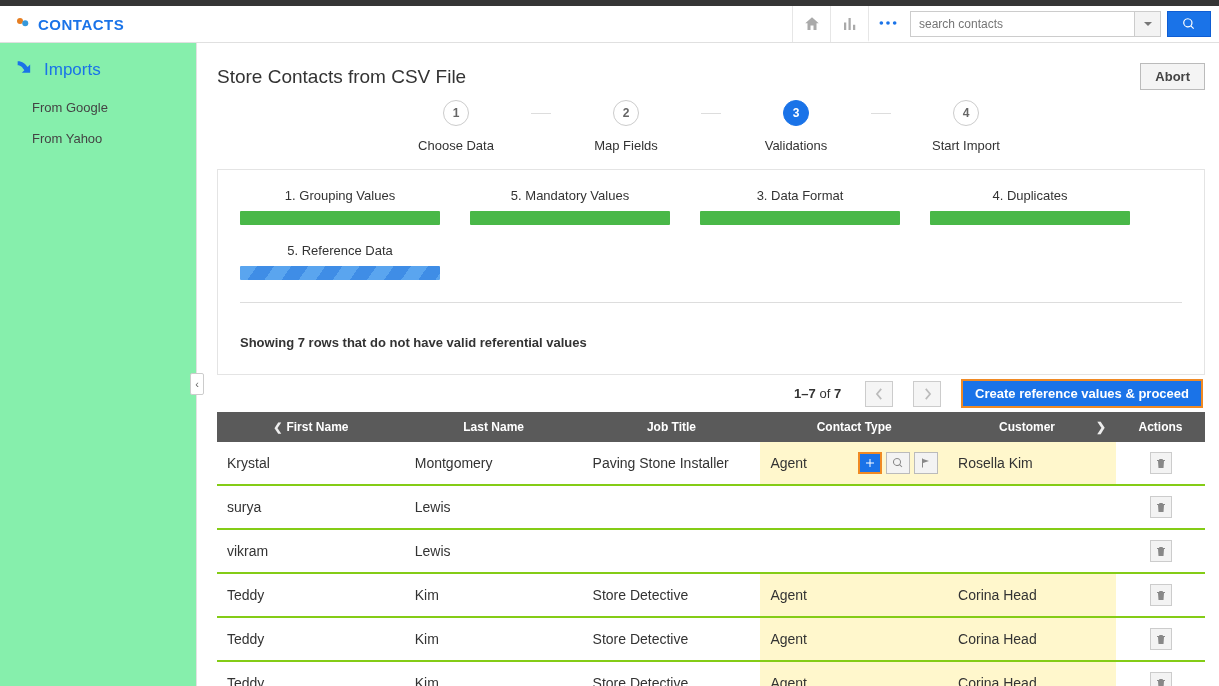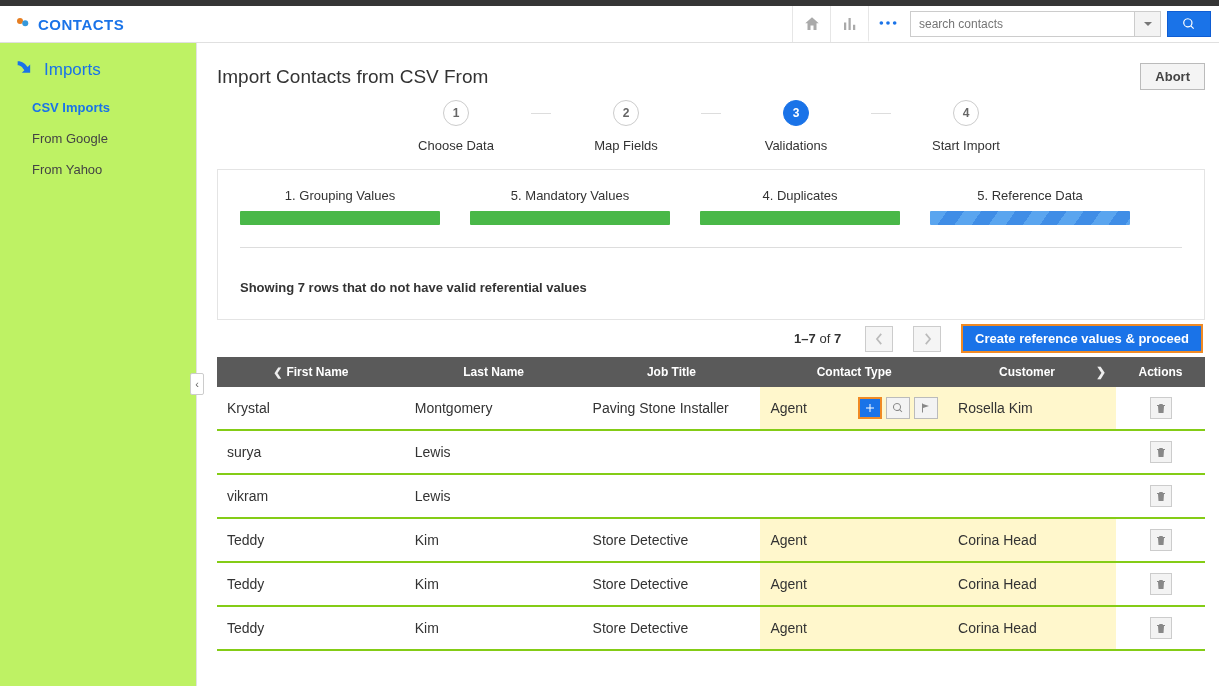--- a/index.html
+++ b/index.html
@@ -17,21 +17,21 @@
   .icon-cell.active svg { fill: #1a73e8; }
   .icon-cell.active { border-bottom: 2px solid transparent; }
   .searchbox { display:flex; align-items:center; padding: 4px 8px 4px 4px; }
   .searchbox input {
     width: 225px; height: 26px; border:1px solid #ccc; padding: 0 8px; font-size:12px; color:#555;
   }
   .searchbox .dd { width:26px; height:26px; border:1px solid #ccc; border-left:0; display:flex; align-items:center; justify-content:center; color:#888; background:#f3f3f3;}
   .searchbox .go { width:44px; height:26px; background:#1a73e8; display:flex; align-items:center; justify-content:center; margin-left:6px; border:1px solid #0f5dd3; }
   .searchbox .go svg { fill:#fff; }
   .body { display:flex; height: calc(686px - 43px); }
-  .sidebar { width: 197px; background:#bef264; border-right:1px solid #e2e2e2; padding-top:16px; position:relative;}
+  .sidebar { width: 197px; background:#86efac; border-right:1px solid #e2e2e2; padding-top:16px; position:relative;}
   .collapse-handle { position:absolute; right:-8px; top:330px; width:14px; height:22px; border:1px solid #ccc; background:#fff; display:flex; align-items:center; justify-content:center; font-size:11px; color:#666; border-radius:2px;}
   .side-title { display:flex; align-items:center; gap:8px; color:#1a73e8; font-size:17px; font-weight:500; padding:0 16px 8px; }
   .side-items { padding-top:4px; }
   .side-item { padding: 8px 16px 8px 32px; font-size:13px; color:#444; cursor:pointer; }
   .side-item.active { color:#1a73e8; font-weight:bold; }
   .main { flex:1; background:#fff; overflow:auto; padding: 20px 14px 0 20px; }
   .page-head { display:flex; align-items:center; }
   .page-head h1 { font-size:19px; font-weight:400; color:#333; }
   .abort { margin-left:auto; border:1px solid #bbb; background:#f4f4f4; padding:5px 14px; font-size:13px; font-weight:bold; color:#444; cursor:pointer; }
   .wiz-step { display:flex; flex-direction:column; align-items:center; width: 150px; position:relative; }
@@ -123,30 +123,29 @@
   <div class="sidebar">
     <div class="side-title">
       <span>
         <svg width="20" height="16" viewBox="0 0 24 18">
             <path d="M2 2c6 0 9 3 12 7l3-3v10H7l3-3C8 10 6 7 2 7z" fill="#1a73e8"></path>
           </svg>
       </span>
       <span>Imports</span>
     </div>
     <div class="side-items" id="side-items">
-        <div class="side-item active">CSV Imports</div>
         <div class="side-item">From Google</div>
         <div class="side-item">From Yahoo</div>
       </div>
     <div class="collapse-handle">‹</div>
   </div>
 
   <div class="main">
     <div class="page-head">
-      <h1>Import Contacts from CSV From</h1>
+      <h1>Store Contacts from CSV File</h1>
       <button class="abort">Abort</button>
     </div>
 
     <div class="wiz-row" id="wizard-row">
         <div class="wiz-step">
           <div class="wiz-circle">1</div>
           <div class="wiz-label">Choose Data</div>
         </div>
         <div class="wiz-connector"></div>
         <div class="wiz-step">
@@ -166,20 +165,24 @@
       </div>
 
     <div class="panel">
       <div class="val-grid" id="val-grid">
           <div class="val-item">
             <div class="lbl">1. Grouping Values</div>
             <div class="bar "></div>
           </div>
           <div class="val-item">
             <div class="lbl">5. Mandatory Values</div>
+            <div class="bar "></div>
+          </div>
+          <div class="val-item">
+            <div class="lbl">3. Data Format</div>
             <div class="bar "></div>
           </div>
           <div class="val-item">
             <div class="lbl">4. Duplicates</div>
             <div class="bar "></div>
           </div>
           <div class="val-item">
             <div class="lbl">5. Reference Data</div>
             <div class="bar running"></div>
           </div>

